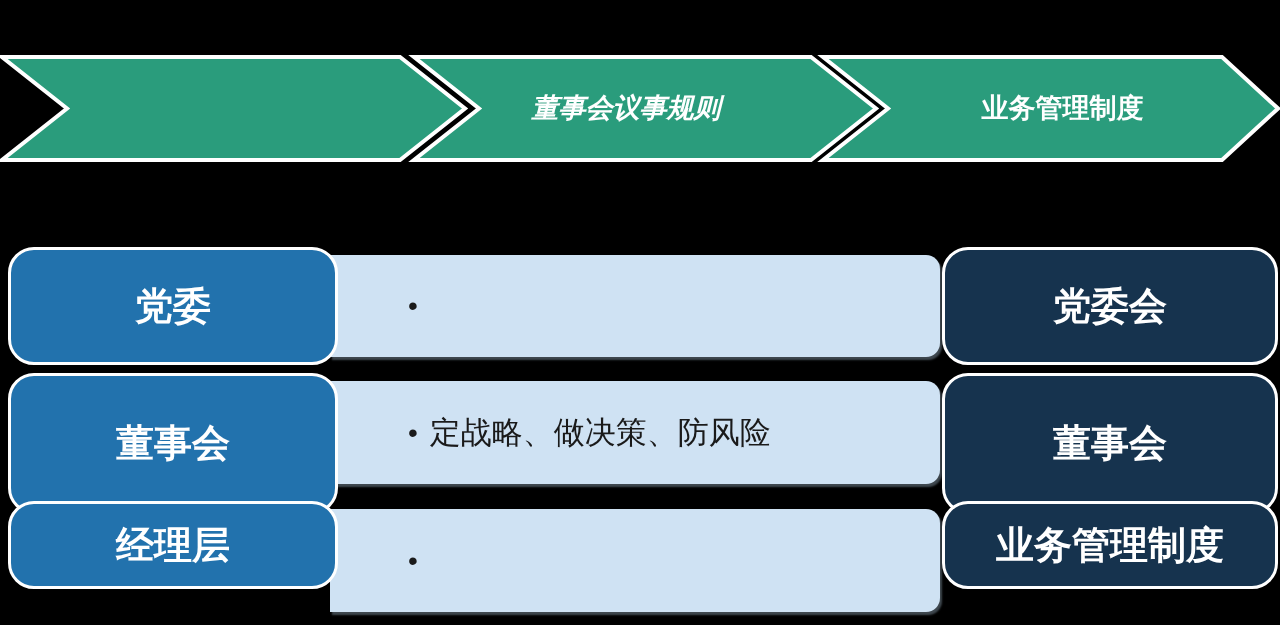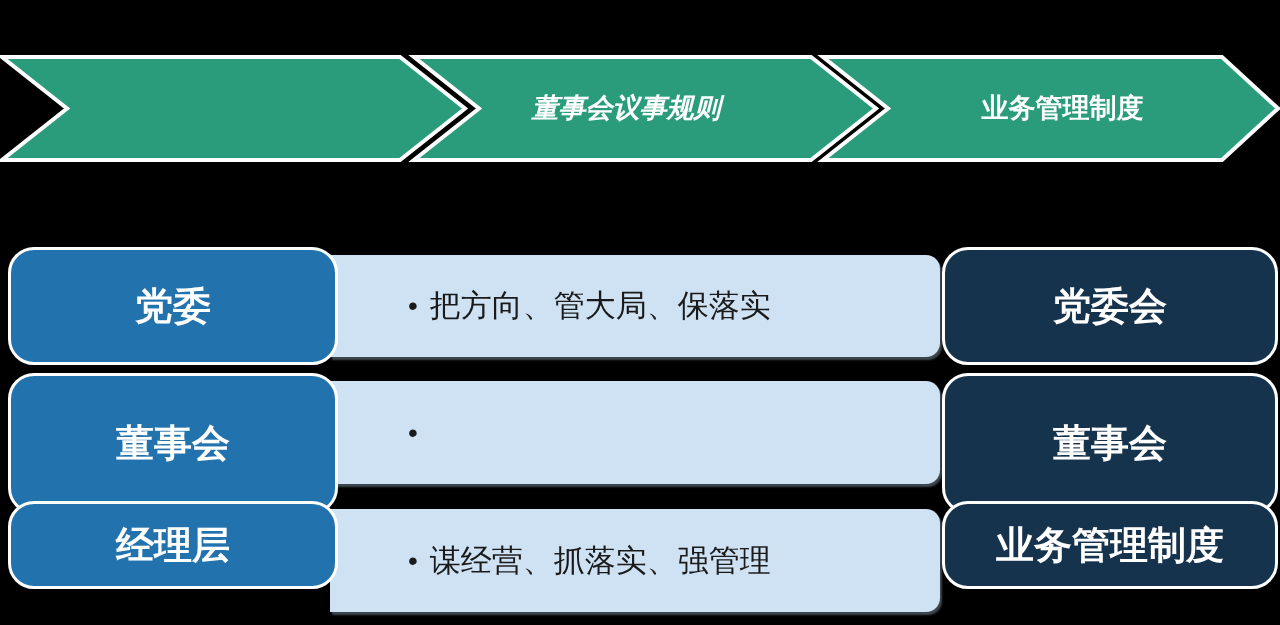--- a/index.html
+++ b/index.html
@@ -108,45 +108,44 @@
     <span>业务管理制度</span>
 
   </div>
 
   <div class="row row-1">
     <div class="row-box left-box">
       <span>党委</span>
     </div>
     <div class="row-box middle-box">
       <span class="bullet">•</span>
-      <span>把方向、管大局、保落实</span>
     </div>
     <div class="row-box right-box">
       <span>党委会</span>
     </div>
   </div>
 
   <div class="row row-2">
     <div class="row-box left-box">
       <span>董事会</span>
     </div>
     <div class="row-box middle-box">
       <span class="bullet">•</span>
+      <span>定战略、做决策、防风险</span>
     </div>
     <div class="row-box right-box">
       <span>董事会</span>
     </div>
   </div>
 
   <div class="row row-3">
     <div class="row-box left-box">
       <span>经理层</span>
     </div>
     <div class="row-box middle-box">
       <span class="bullet">•</span>
-      <span>谋经营、抓落实、强管理</span>
     </div>
     <div class="row-box right-box">
       <span>业务管理制度</span>
     </div>
   </div>
 
 </div>
 
 </body></html>

